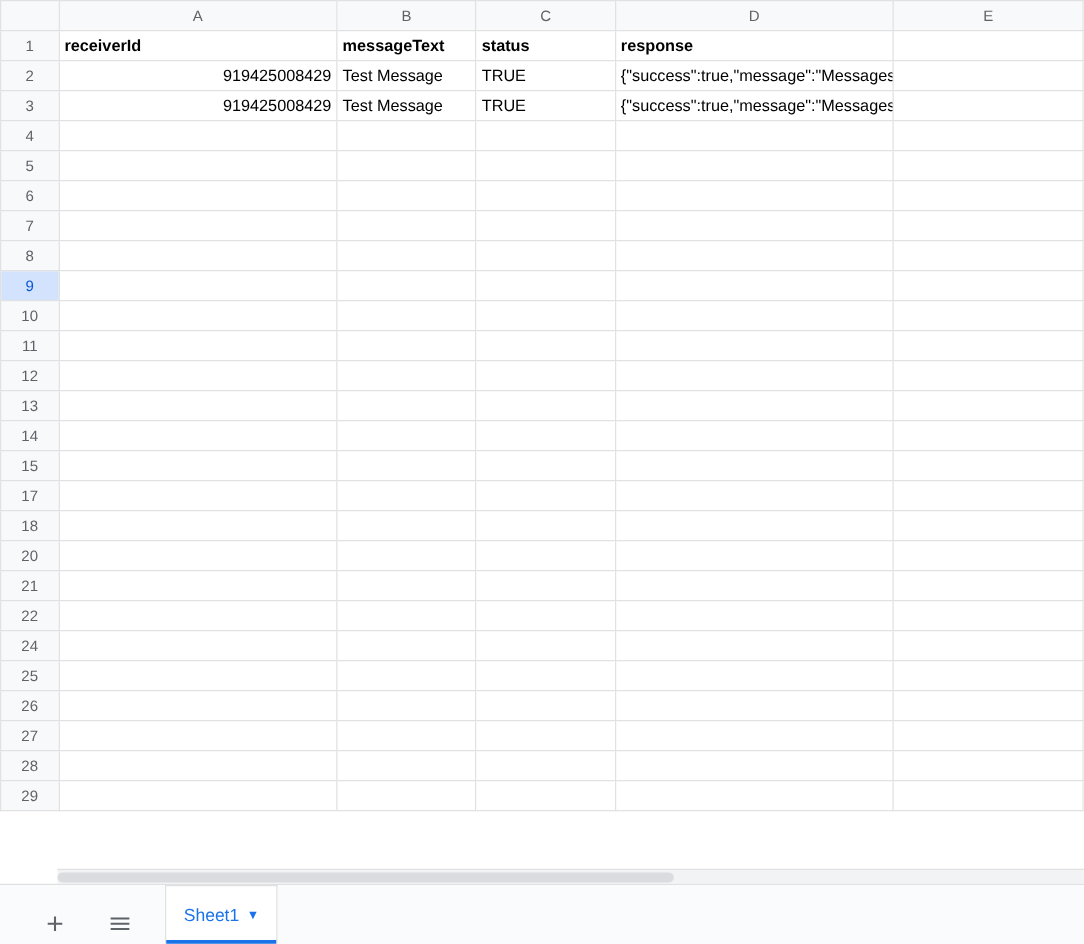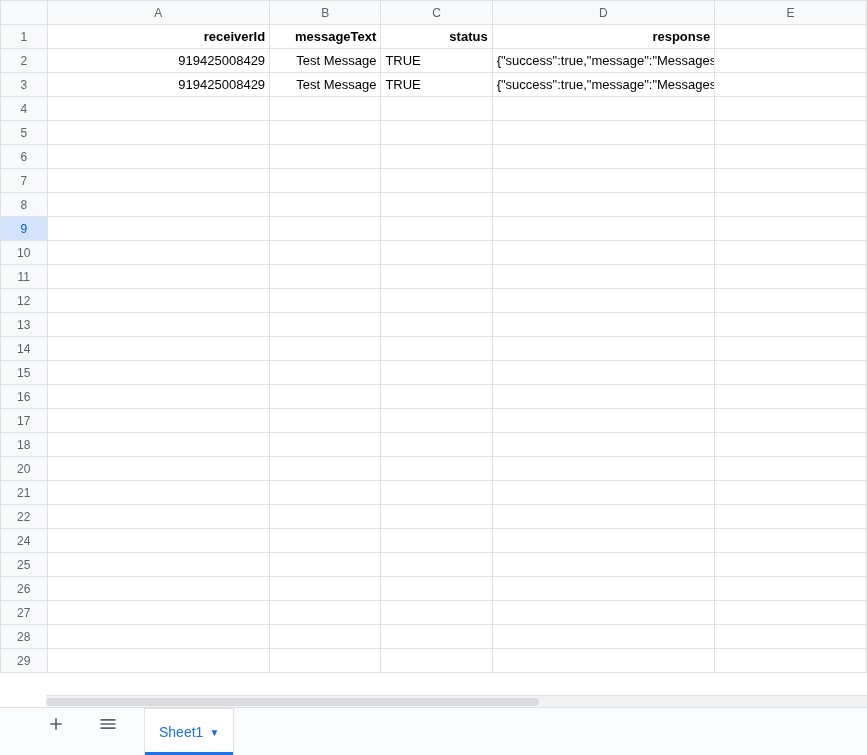--- a/index.html
+++ b/index.html
@@ -73,21 +73,21 @@
       font-weight: bold;
     }
     .align-right {
       text-align: right;
       padding-left: 16px;
     }
     .align-center {
       text-align: left;
     }
     .align-left {
-      text-align: right;
+      text-align: left;
     }
     .col-a { width: 220px; }
     .col-b { width: 110px; }
     .col-c { width: 110px; }
     .col-d { width: 220px; }
     .col-e { width: 150px; }
     
     .h-scrollbar {
       position: absolute;
       bottom: 48px;
@@ -109,22 +109,22 @@
     
     .sheet-tabs {
       position: absolute;
       bottom: 0;
       left: 0;
       right: 0;
       height: 48px;
       background: #f9fbfd;
       border-top: 1px solid #e1e1e1;
       display: flex;
-      align-items: flex-start;
-      padding-left: 40px;
+      align-items: flex-end;
+      padding-left: 28px;
       gap: 20px;
     }
     .tab-btn {
       display: flex;
       align-items: center;
       justify-content: center;
       width: 32px;
       height: 32px;
       color: #5f6368;
       cursor: pointer;
@@ -300,28 +300,20 @@
         </tr>
         <tr>
           <th class="row-header">15</th>
           <td class="data-cell"></td>
           <td class="data-cell"></td>
           <td class="data-cell"></td>
           <td class="data-cell"></td>
           <td class="data-cell"></td>
         </tr>
         <tr>
-          <th class="row-header">16</th>
-          <td class="data-cell"></td>
-          <td class="data-cell"></td>
-          <td class="data-cell"></td>
-          <td class="data-cell"></td>
-          <td class="data-cell"></td>
-        </tr>
-        <tr>
           <th class="row-header">17</th>
           <td class="data-cell"></td>
           <td class="data-cell"></td>
           <td class="data-cell"></td>
           <td class="data-cell"></td>
           <td class="data-cell"></td>
         </tr>
         <tr>
           <th class="row-header">18</th>
           <td class="data-cell"></td>

